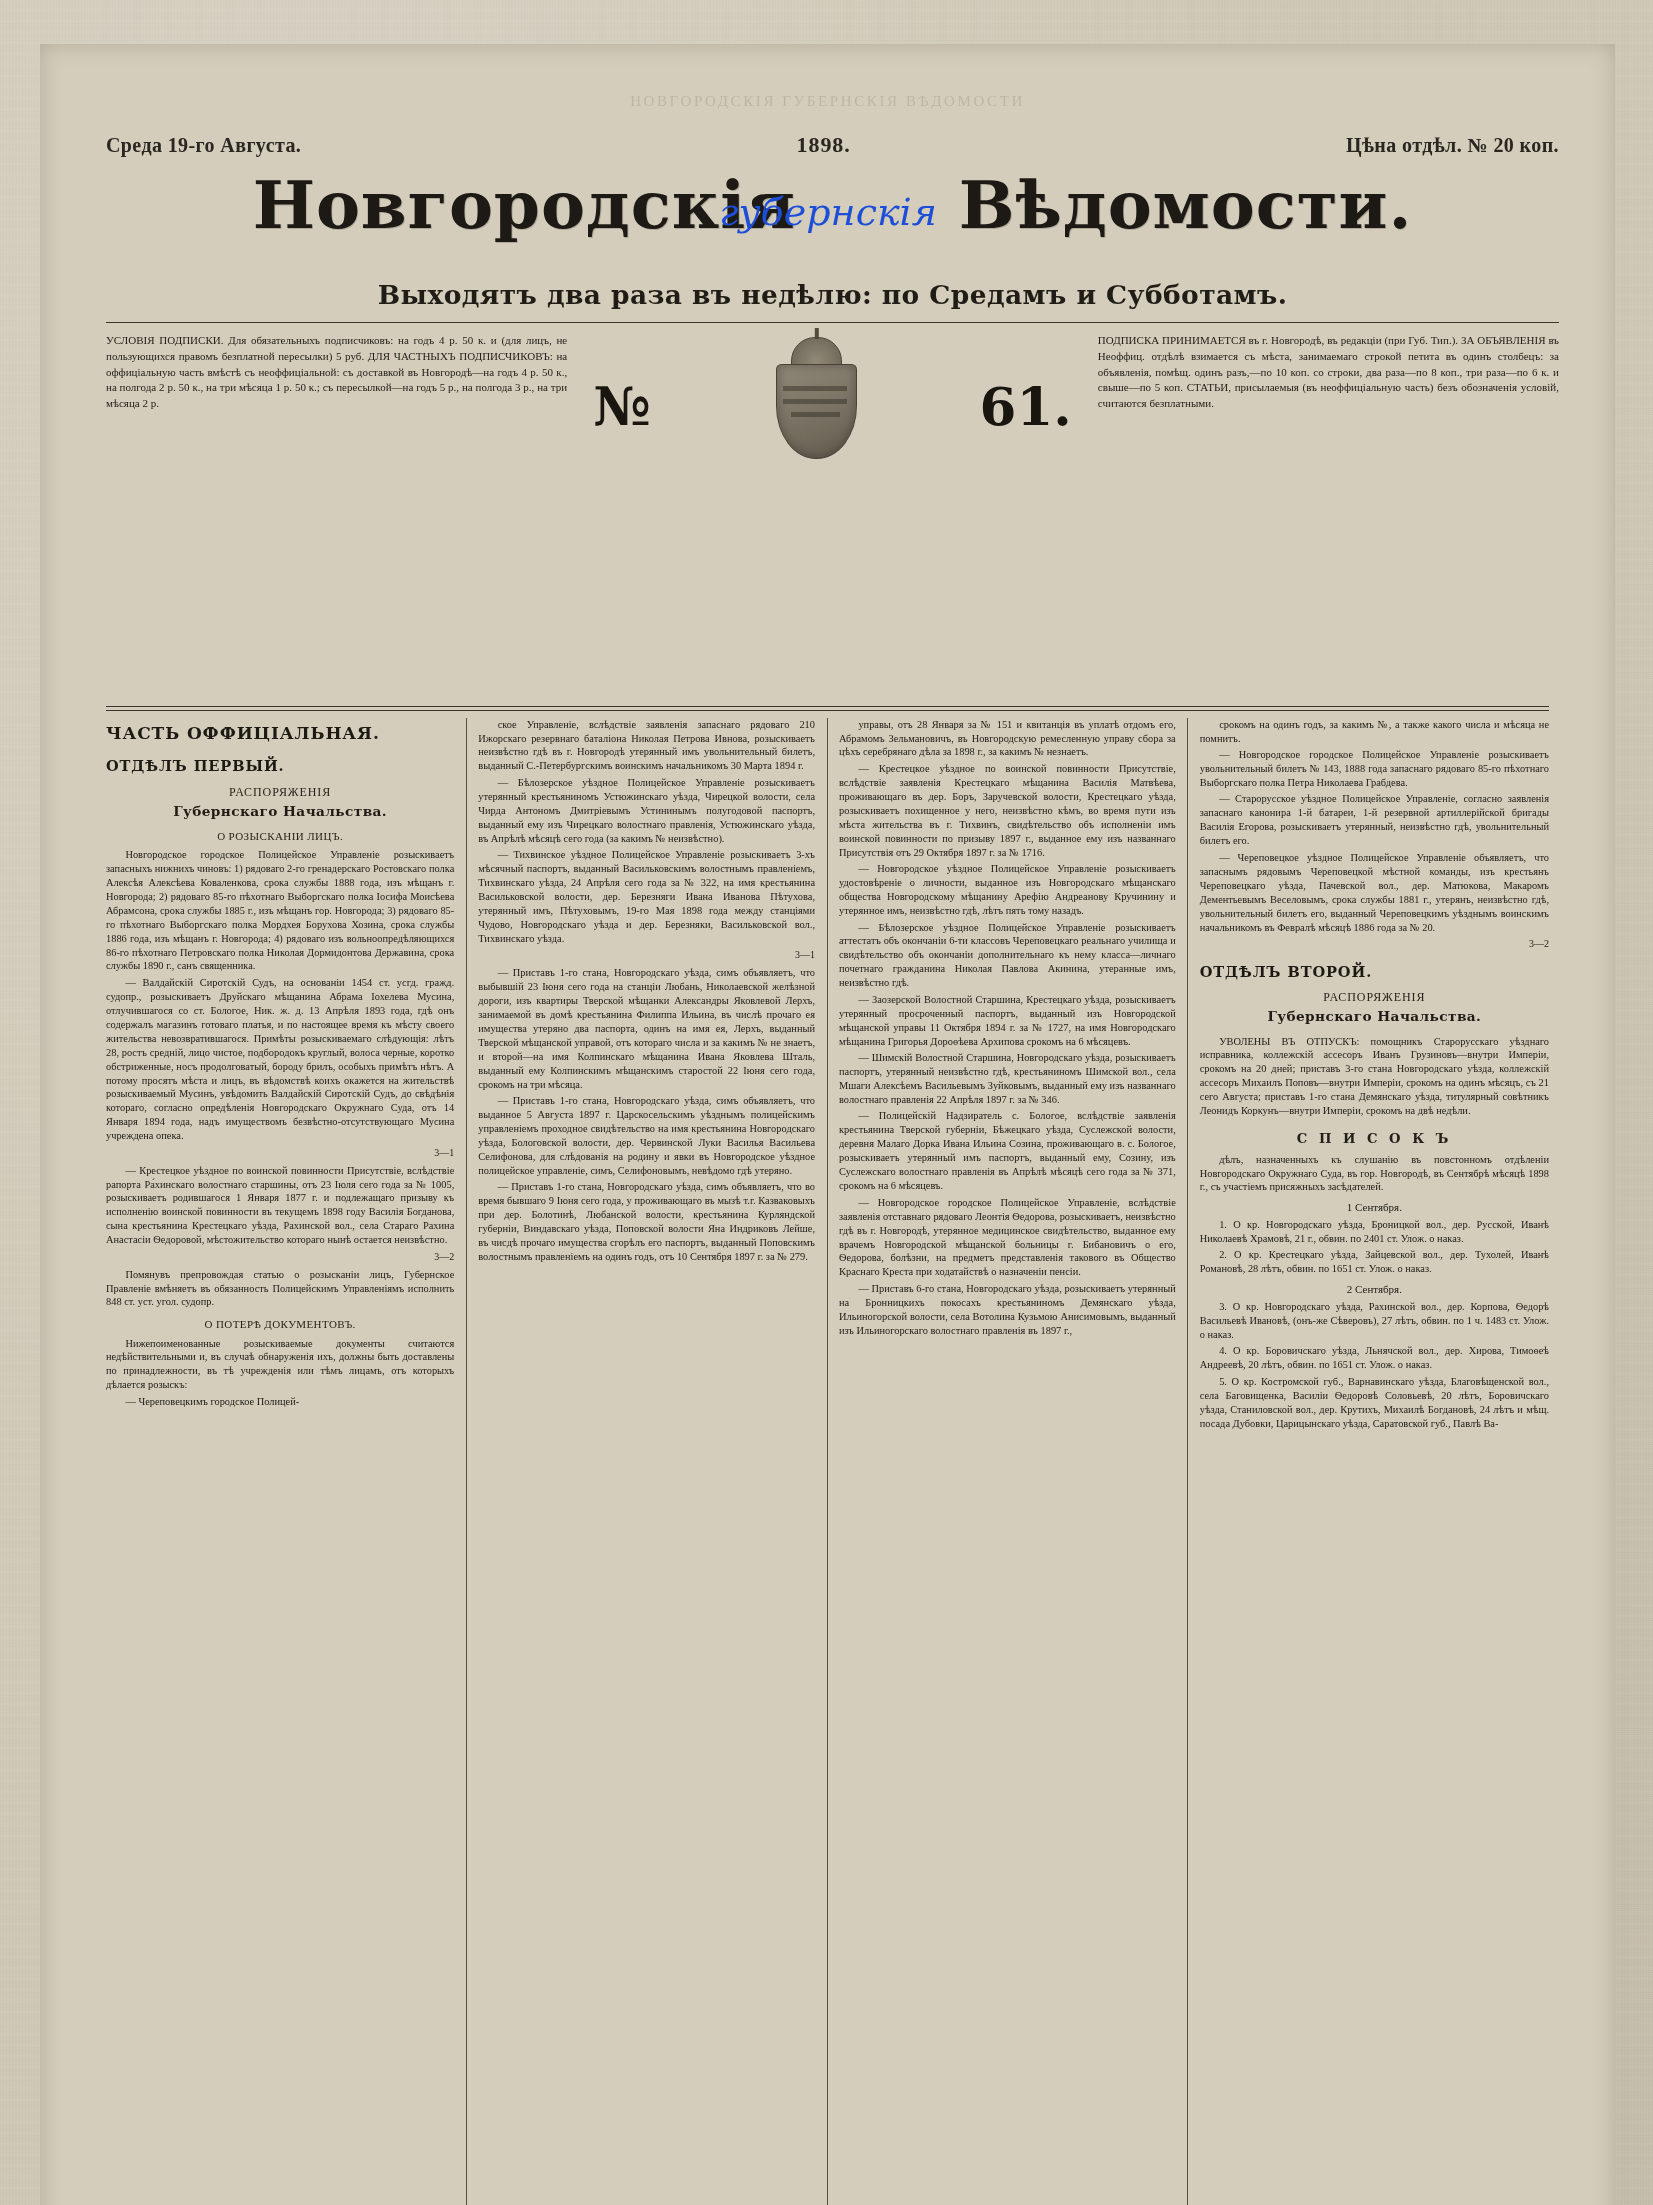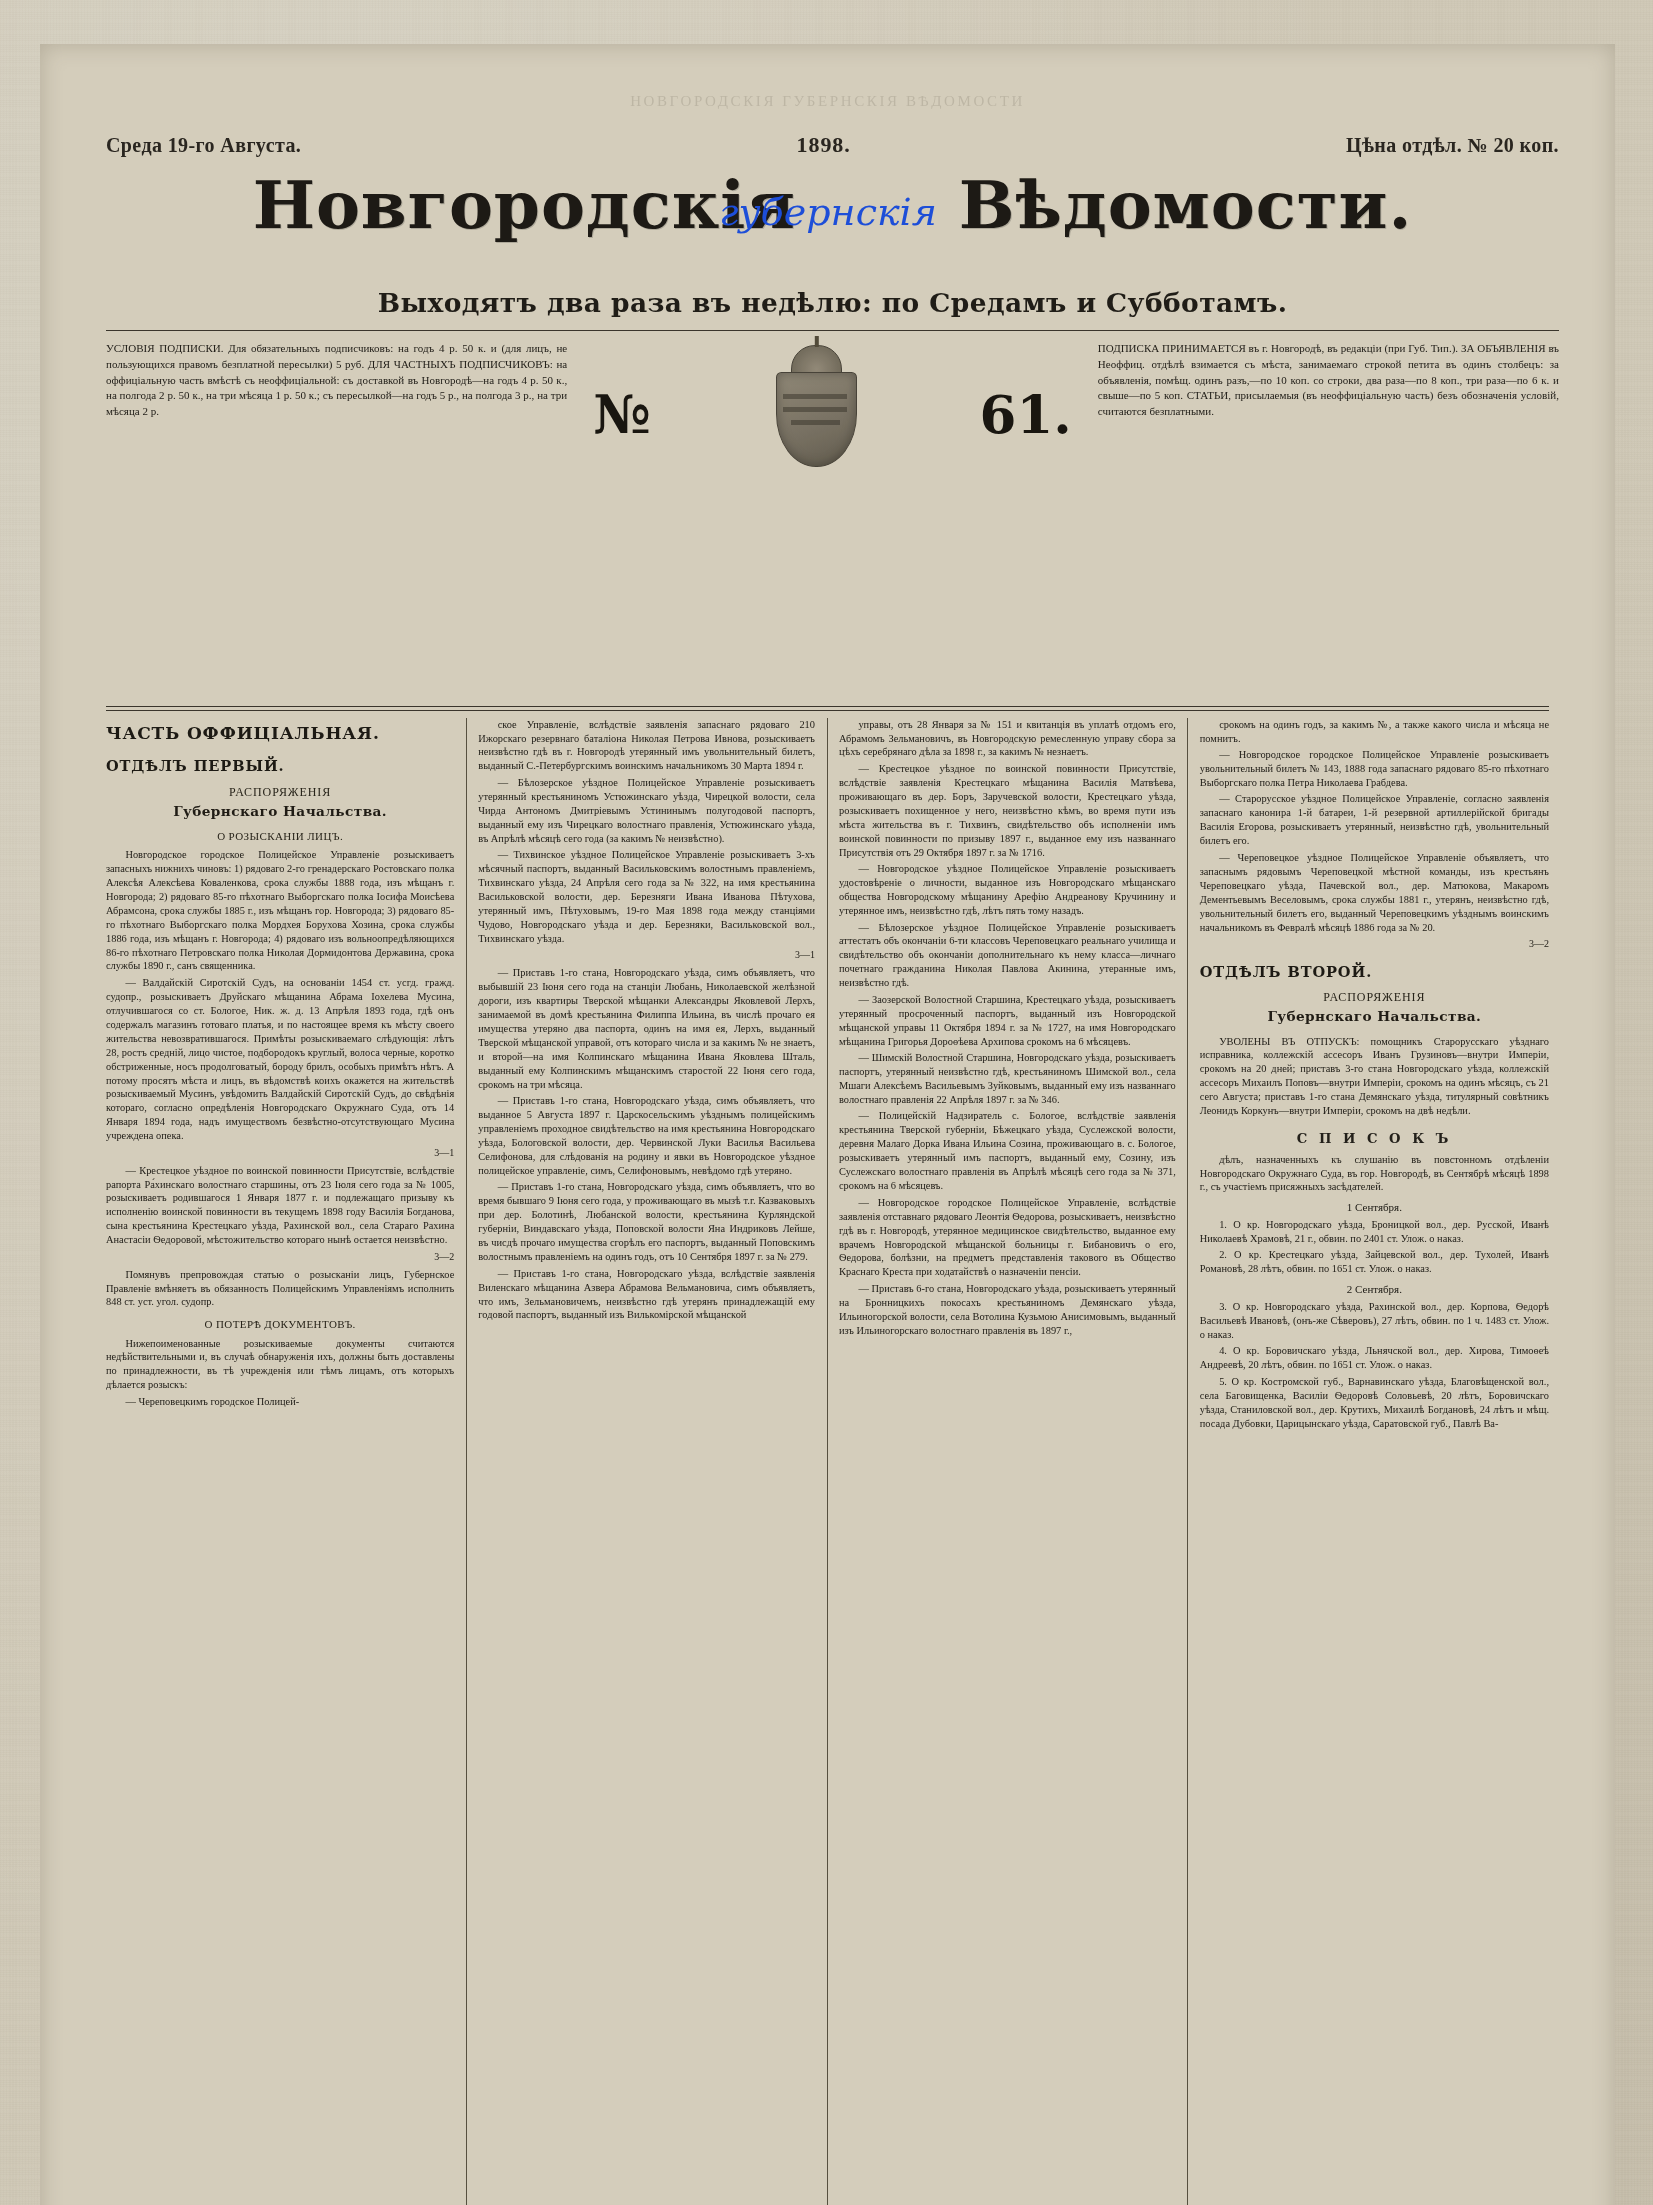--- a/index.html
+++ b/index.html
@@ -93,21 +93,21 @@
     left: 50%;
     transform: translateX(-52%);
     top: 18.5px;
   }
   .subtitle {
     text-align: center;
     font-size: 26.5px;
     font-weight: 700;
     color: #201d17;
     letter-spacing: 0.4px;
-    margin-top: 15px;
+    margin-top: 7px;
     font-family: "DejaVu Serif", serif;
   }
   .rule {
     border: 0;
     border-top: 1.3px solid #3a352c;
     margin: 11.5px 0 0 0;
   }
 
   .info-row {
     display: flex;
@@ -343,21 +343,20 @@
             <p class="para">— Череповецкимъ городское Полицей-</p>
           </div>
           <div class="col">
             <p class="para">ское Управленіе, вслѣдствіе заявленія запаснаго рядоваго 210 Ижорскаго резервнаго баталіона Николая Петрова Ивнова, розыскиваетъ неизвѣстно гдѣ въ г. Новгородѣ утерянный имъ увольнительный билетъ, выданный С.-Петербургскимъ воинскимъ начальникомъ 30 Марта 1894 г.</p>
             <p class="para">— Бѣлозерское уѣздное Полицейское Управленіе розыскиваетъ утерянный крестьяниномъ Устюжинскаго уѣзда, Чирецкой волости, села Чирда Антономъ Дмитріевымъ Устининымъ полугодовой паспортъ, выданный ему изъ Чирецкаго волостнаго правленія, Устюжинскаго уѣзда, въ Апрѣлѣ мѣсяцѣ сего года (за какимъ № неизвѣстно).</p>
             <p class="para">— Тихвинское уѣздное Полицейское Управленіе розыскиваетъ 3-хъ мѣсячный паспортъ, выданный Васильковскимъ волостнымъ правленіемъ, Тихвинскаго уѣзда, 24 Апрѣля сего года за № 322, на имя крестьянина Васильковской волости, дер. Березняги Ивана Иванова Пѣтухова, утерянный имъ, Пѣтуховымъ, 19-го Мая 1898 года между станціями Чудово, Новгородскаго уѣзда и дер. Березняки, Васильковской вол., Тихвинскаго уѣзда.</p>
             <div class="sign">3—1</div>
             <p class="para">— Приставъ 1-го стана, Новгородскаго уѣзда, симъ объявляетъ, что выбывшій 23 Іюня сего года на станціи Любань, Николаевской желѣзной дороги, изъ квартиры Тверской мѣщанки Александры Яковлевой Лерхъ, занимаемой въ домѣ крестьянина Филиппа Ильина, въ числѣ прочаго ея имущества утеряно два паспорта, одинъ на имя ея, Лерхъ, выданный Тверской мѣщанской управой, отъ котораго числа и за какимъ № не знаетъ, и второй—на имя Колпинскаго мѣщанина Ивана Яковлева Шталь, выданный ему Колпинскимъ мѣщанскимъ старостой 22 Іюня сего года, срокомъ на три мѣсяца.</p>
             <p class="para">— Приставъ 1-го стана, Новгородскаго уѣзда, симъ объявляетъ, что выданное 5 Августа 1897 г. Царскосельскимъ уѣзднымъ полицейскимъ управленіемъ проходное свидѣтельство на имя крестьянина Новгородскаго уѣзда, Бологовской волости, дер. Червинской Луки Василья Васильева Селифонова, для слѣдованія на родину и явки въ Новгородское уѣздное полицейское управленіе, симъ, Селифоновымъ, невѣдомо гдѣ утеряно.</p>
             <p class="para">— Приставъ 1-го стана, Новгородскаго уѣзда, симъ объявляетъ, что во время бывшаго 9 Іюня сего года, у проживающаго въ мызѣ т.г. Казваковыхъ при дер. Болотинѣ, Любанской волости, крестьянина Курляндской губерніи, Виндавскаго уѣзда, Поповской волости Яна Индриковъ Лейше, въ чисдѣ прочаго имущества сгорѣлъ его паспортъ, выданный Поповскимъ волостнымъ правленіемъ на одинъ годъ, отъ 10 Сентября 1897 г. за № 279.</p>
-            <p class="para">— Приставъ 1-го стана, Новгородскаго уѣзда, вслѣдствіе заявленія Виленскаго мѣщанина Азвера Абрамова Вельмановича, симъ объявляетъ, что имъ, Зельмановичемъ, неизвѣстно гдѣ утерянъ принадлежащій ему годовой паспортъ, выданный изъ Вилькомірской мѣщанской</p>
           </div>
           <div class="col">
             <p class="para">управы, отъ 28 Января за № 151 и квитанція въ уплатѣ отдомъ его, Абрамомъ Зельмановичъ, въ Новгородскую ремесленную управу сбора за цѣхъ серебрянаго дѣла за 1898 г., за какимъ № незнаетъ.</p>
             <p class="para">— Крестецкое уѣздное по воинской повинности Присутствіе, вслѣдствіе заявленія Крестецкаго мѣщанина Василія Матвѣева, проживающаго въ дер. Боръ, Заручевской волости, Крестецкаго уѣзда, розыскиваетъ похищенное у него, неизвѣстно кѣмъ, во время пути изъ мѣста жительства въ г. Тихвинъ, свидѣтельство объ исполненіи имъ воинской повинности по призыву 1897 г., выданное ему изъ названнаго Присутствія отъ 29 Октября 1897 г. за № 1716.</p>
             <p class="para">— Новгородское уѣздное Полицейское Управленіе розыскиваетъ удостовѣреніе о личности, выданное изъ Новгородскаго мѣщанскаго общества Новгородскому мѣщанину Арефію Андреанову Кручинину и утерянное имъ, неизвѣстно гдѣ, лѣтъ пять тому назадъ.</p>
             <p class="para">— Бѣлозерское уѣздное Полицейское Управленіе розыскиваетъ аттестатъ объ окончаніи 6-ти классовъ Череповецкаго реальнаго училища и свидѣтельство объ окончаніи дополнительнаго къ нему класса—личнаго почетнаго гражданина Николая Павлова Акинина, утеранные имъ, неизвѣстно гдѣ.</p>
             <p class="para">— Заозерской Волостной Старшина, Крестецкаго уѣзда, розыскиваетъ утерянный просроченный паспортъ, выданный изъ Новгородской мѣщанской управы 11 Октября 1894 г. за № 1727, на имя Новгородскаго мѣщанина Григорья Дороѳѣева Архипова срокомъ на 6 мѣсяцевъ.</p>
             <p class="para">— Шимскій Волостной Старшина, Новгородскаго уѣзда, розыскиваетъ паспортъ, утерянный неизвѣстно гдѣ, крестьяниномъ Шимской вол., села Мшаги Алексѣемъ Васильевымъ Зуйковымъ, выданный ему изъ названнаго волостнаго правленія 22 Апрѣля 1897 г. за № 346.</p>
             <p class="para">— Полицейскій Надзиратель с. Бологое, вслѣдствіе заявленія крестьянина Тверской губерніи, Бѣжецкаго уѣзда, Суслежской волости, деревня Малаго Дорка Ивана Ильина Созина, проживающаго в. с. Бологое, розыскиваетъ утерянный имъ паспортъ, выданный ему, Созину, изъ Суслежскаго волостнаго правленія въ Апрѣлѣ мѣсяцѣ сего года за № 371, срокомъ на 6 мѣсяцевъ.</p>
             <p class="para">— Новгородское городское Полицейское Управленіе, вслѣдствіе заявленія отставнаго рядоваго Леонтія Ѳедорова, розыскиваетъ, неизвѣстно гдѣ въ г. Новгородѣ, утерянное медицинское свидѣтельство, выданное ему врачемъ Новгородской мѣщанской больницы г. Бибановичъ о его, Ѳедорова, болѣзни, на предметъ представленія такового въ Общество Краснаго Креста при ходатайствѣ о назначеніи пенсіи.</p>

